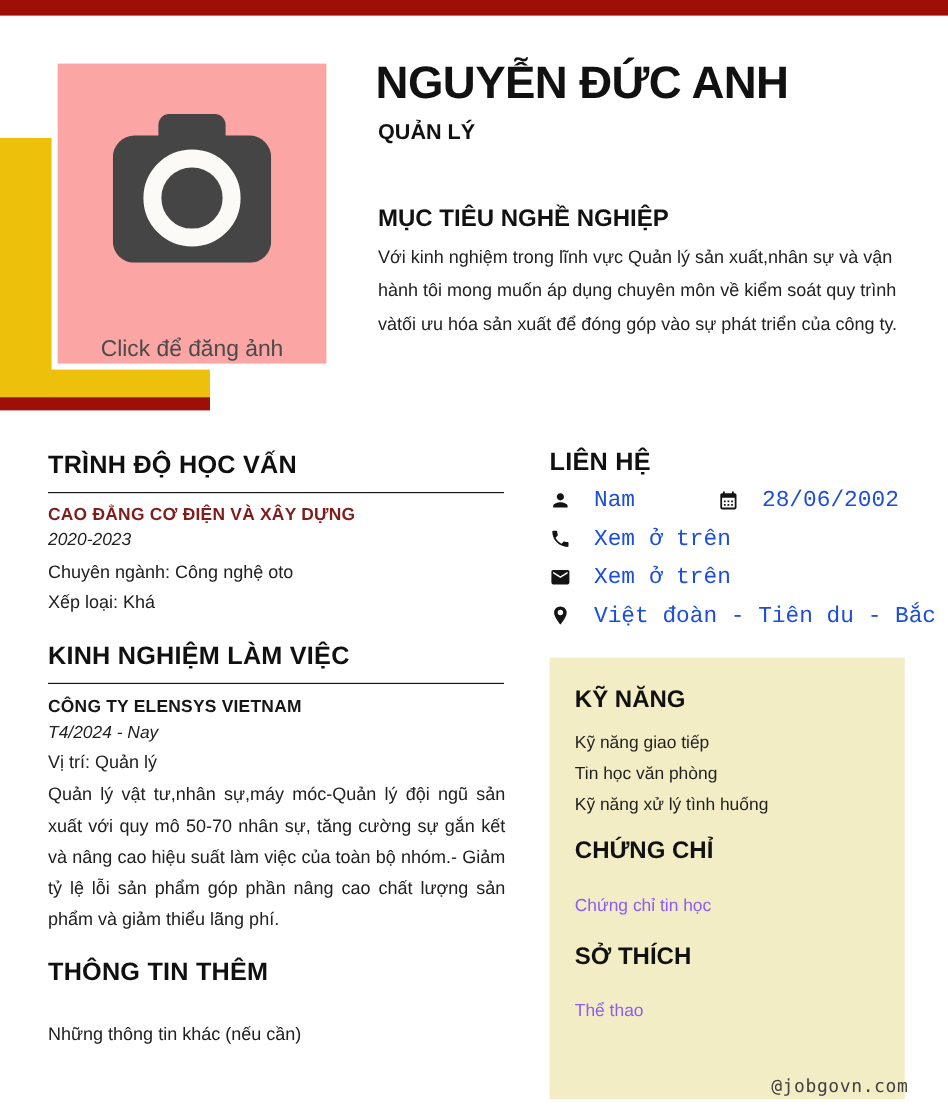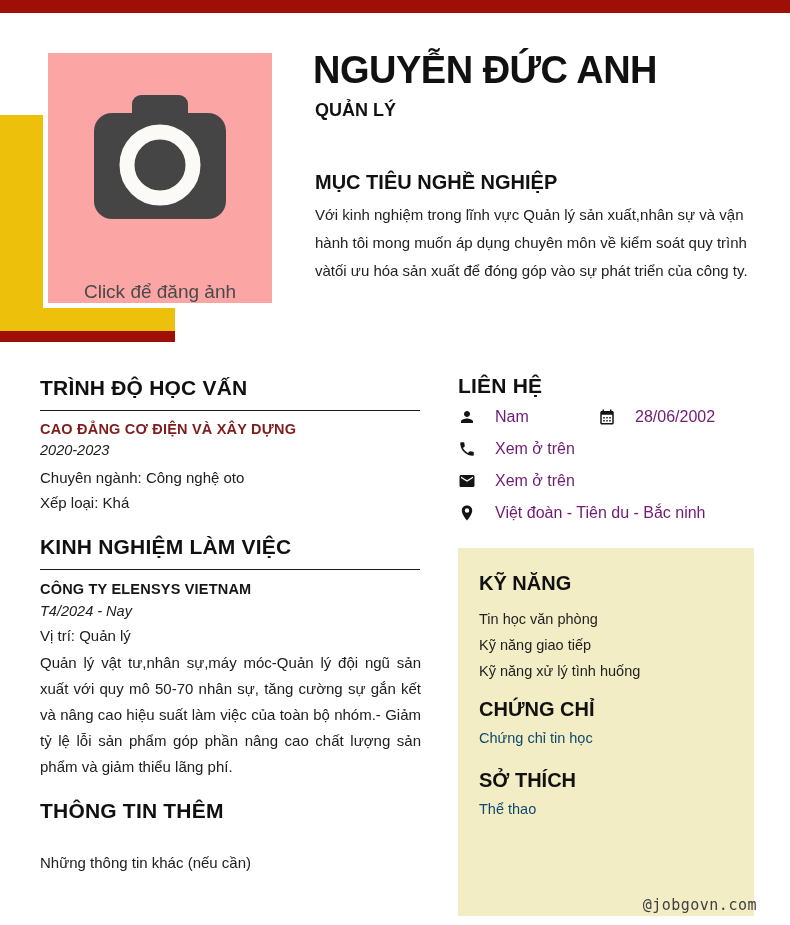--- a/index.html
+++ b/index.html
@@ -41,31 +41,31 @@
   .exp-pos{left:40px;top:627px;font-size:15px;}
   .exp-desc{left:40px;top:650px;width:381px;font-size:15px;line-height:26px;text-align:justify;}
   .info-h{left:40px;top:799px;}
   .info-p{left:40px;top:838px;font-size:15px;margin-top:16px;}
 
   
   .contact-h{left:458px;top:374px;}
   .c-row{position:absolute;left:458px;display:flex;align-items:center;height:22px;}
   .c-icon{width:18px;height:18px;margin-right:19px;flex:0 0 18px;}
   .c-icon svg{display:block;width:18px;height:18px;}
-  .c-text{font-size:16px;color:#701a75;white-space:nowrap;}
+  .c-text{font-size:19px;color:#1d4ed8;white-space:nowrap;font-family:Liberation Mono, monospace;}
   .c-cell2{position:absolute;left:140px;display:flex;align-items:center;height:22px;}
 
   
   .skills-box{left:458px;top:548px;width:296px;height:368px;background:#f3edc5;box-sizing:border-box;
               padding:24px 18px 0 21px;}
   .box-h{font-size:20px;font-weight:bold;color:#111;line-height:22px;margin:0;}
   .box-list{margin:12px 0 0 0;font-size:14.5px;line-height:26px;color:#1f1f1f;}
   .box-item{display:block;}
   .mt1{margin-top:14px;}
-  .single{margin-top:8px;font-size:14.5px;line-height:20px;color:#0c4a6e;}
+  .single{margin-top:25px;font-size:14.5px;line-height:20px;color:#8b5cf6;}
   .sp2{margin-top:21px;}
   .watermark{position:absolute;right:33px;top:896px;font-family:"DejaVu Sans Mono","Liberation Mono",monospace;
              font-size:15px;letter-spacing:0.5px;color:#404040;}
 </style>
 </head>
 <body>
 
 <div class="page">
 
   <div class="abs top-red-bar"></div>
@@ -150,22 +150,22 @@
       <svg viewBox="0 0 24 24" fill="#141414">
           <path d="M12 2C8.13 2 5 5.13 5 8.5 5 13.75 12 22 12 22s7-8.25 7-13.5C19 5.13 15.87 2 12 2zm0 9.5a3 3 0 1 1 0-6 3 3 0 0 1 0 6z"></path>
         </svg>
     </span>
     <span class="c-text">Việt đoàn - Tiên du - Bắc ninh</span>
   </div>
 
   <div class="abs skills-box">
     <div class="box-h">KỸ NĂNG</div>
     <div class="box-list">
+      <span class="box-item">Kỹ năng giao tiếp</span>
       <span class="box-item">Tin học văn phòng</span>
-      <span class="box-item">Kỹ năng giao tiếp</span>
       <span class="box-item">Kỹ năng xử lý tình huống</span>
     </div>
     <div class="box-h mt1">CHỨNG CHỈ</div>
     <div class="single">Chứng chỉ tin học</div>
     <div class="box-h sp2">SỞ THÍCH</div>
     <div class="single">Thể thao</div>
   </div>
 
   <div class="watermark">@jobgovn.com</div>
 

